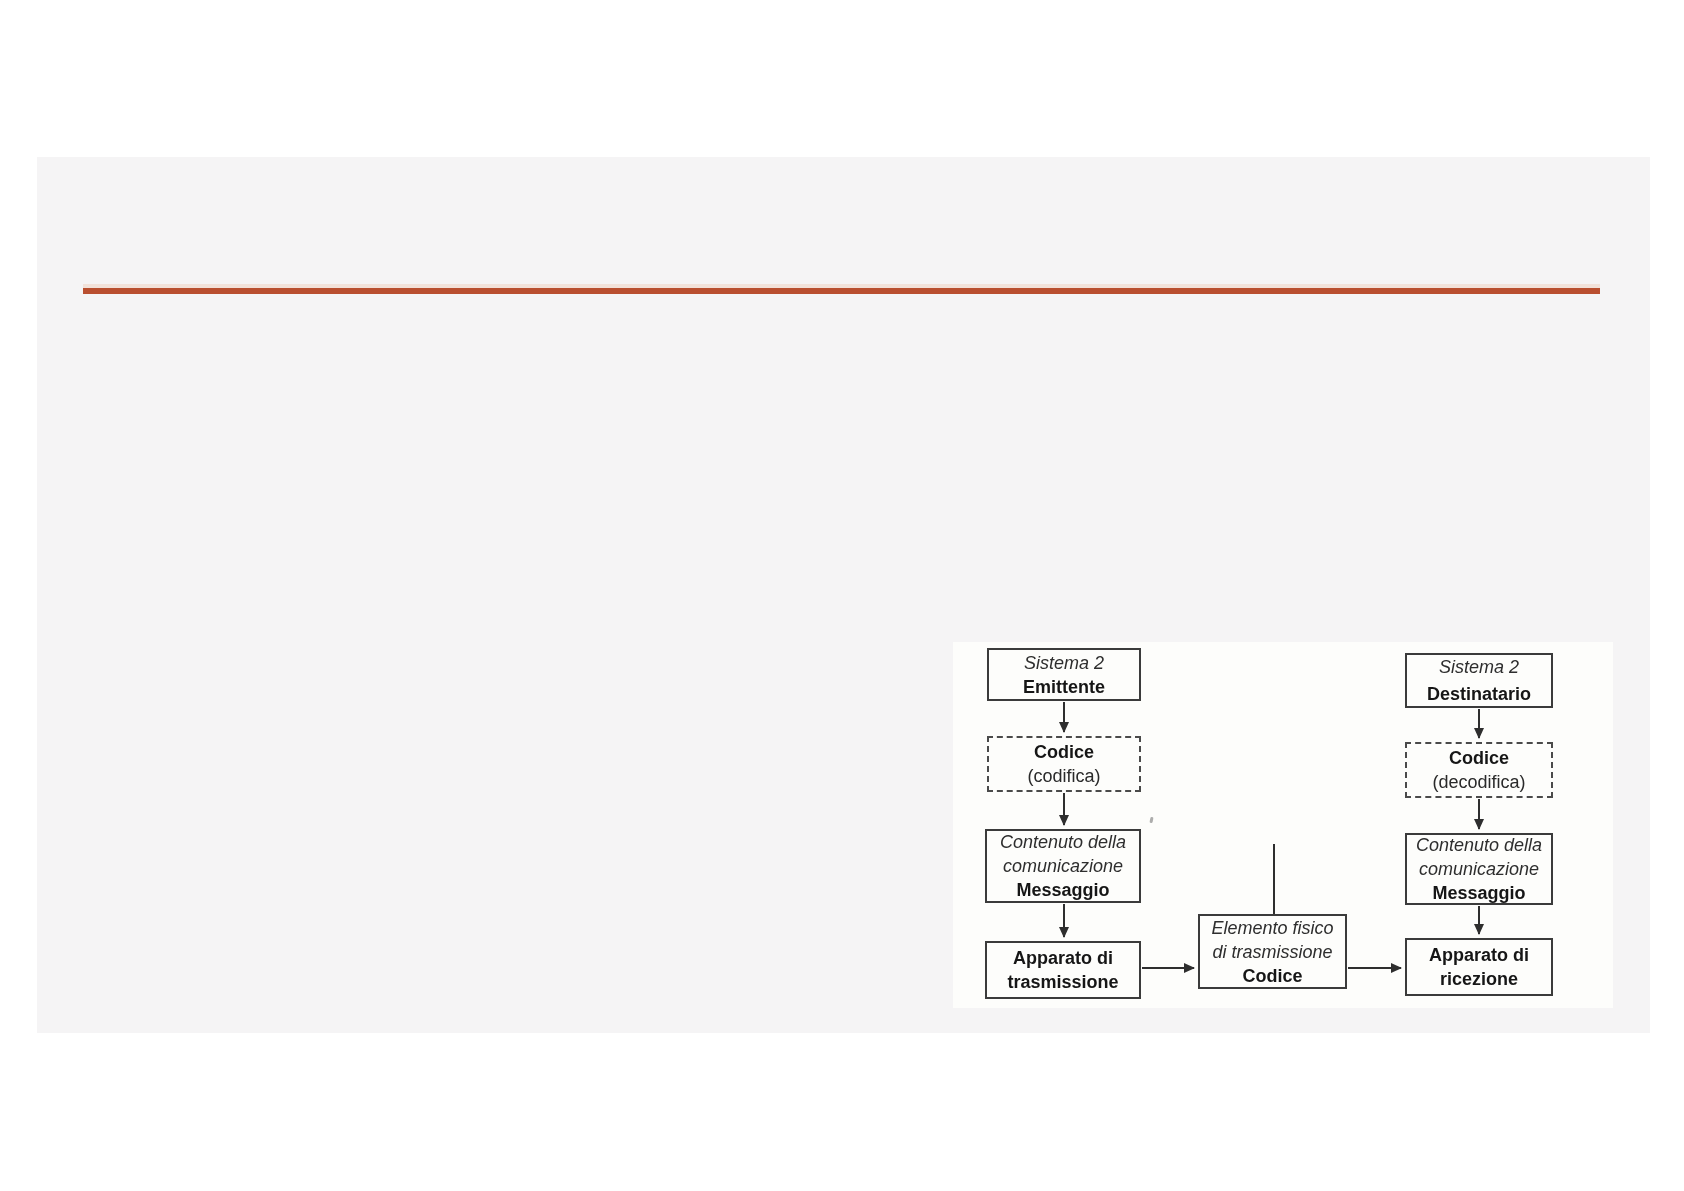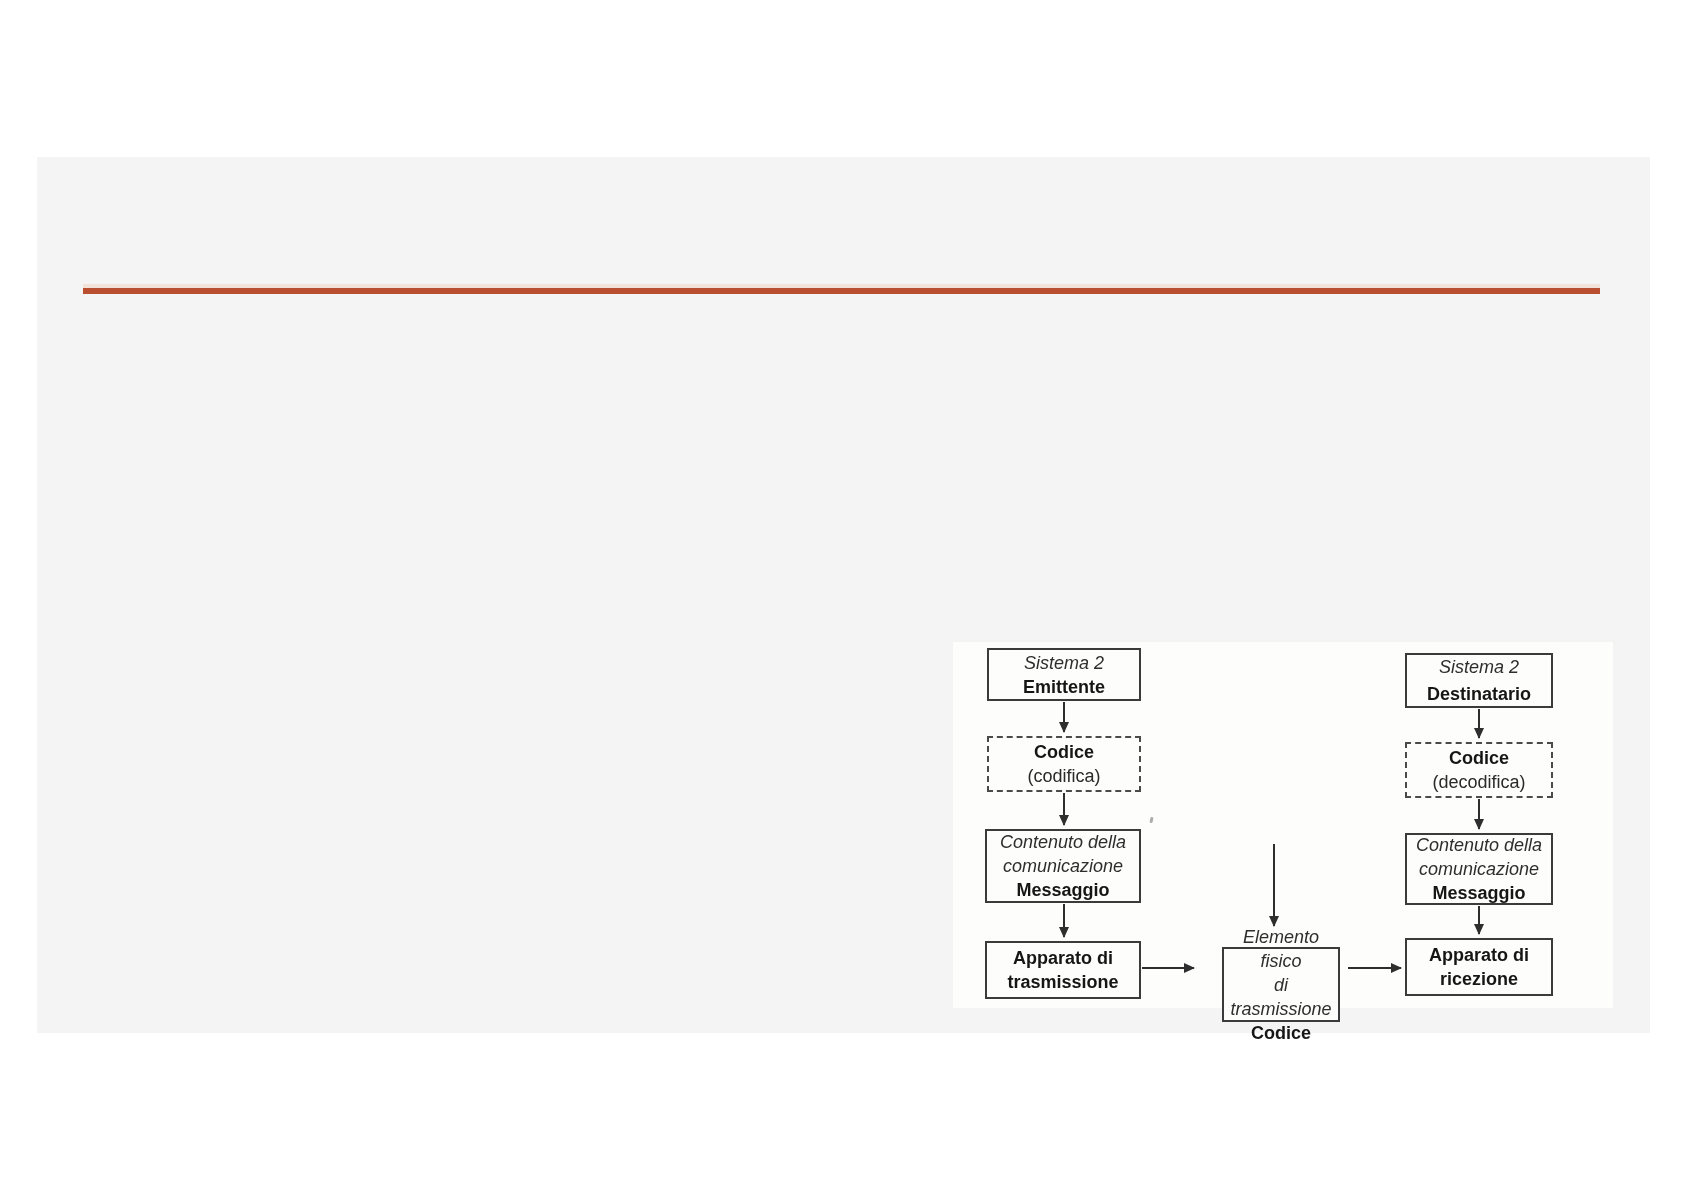--- a/index.html
+++ b/index.html
@@ -60,21 +60,21 @@
   .t-italic { font-style: italic; font-weight: 400; color: #2e2e2e; }
   .t-bold   { font-weight: 700; color: #161616; }
   .t-reg    { font-weight: 400; color: #2a2a2a; }
 
   
   .b-sistema1     { left: 34px;  top: 6px;   width: 154px; height: 53px; }
   .b-codifica     { left: 34px;  top: 94px;  width: 154px; height: 56px; }
   .b-contenuto1   { left: 32px;  top: 187px; width: 156px; height: 74px; }
   .b-trasmissione { left: 32px;  top: 299px; width: 156px; height: 58px; }
   .b-fonte        { left: 247px; top: 145px; width: 148px; height: 56px; }
-  .b-canale       { left: 245px; top: 305px; width: 118px; height: 75px; margin-left: 24px; }
+  .b-canale       { left: 245px; top: 272px; width: 149px; height: 75px; }
   .b-sistema2     { left: 452px; top: 11px;  width: 148px; height: 55px; justify-content: space-between; }
   .b-decodifica   { left: 452px; top: 100px; width: 148px; height: 56px; }
   .b-contenuto2   { left: 452px; top: 191px; width: 148px; height: 72px; }
   .b-ricezione    { left: 452px; top: 296px; width: 148px; height: 58px; }
 
   .artifact {
     position: absolute;
     left: 197px; top: 175px;
     width: 3px; height: 6px;
     background: #8a8a8a;

